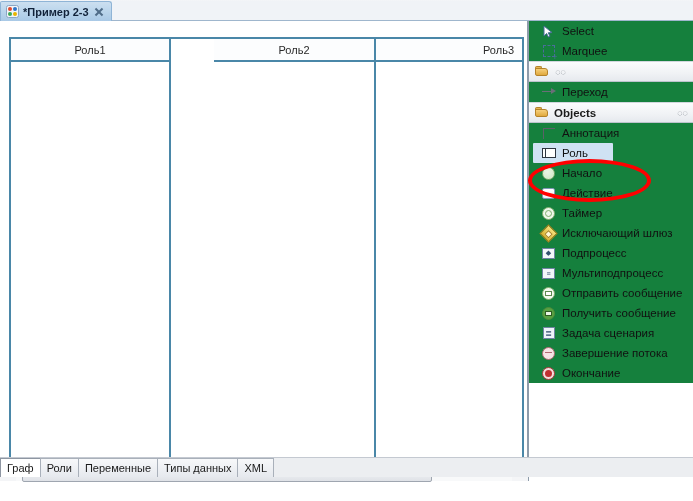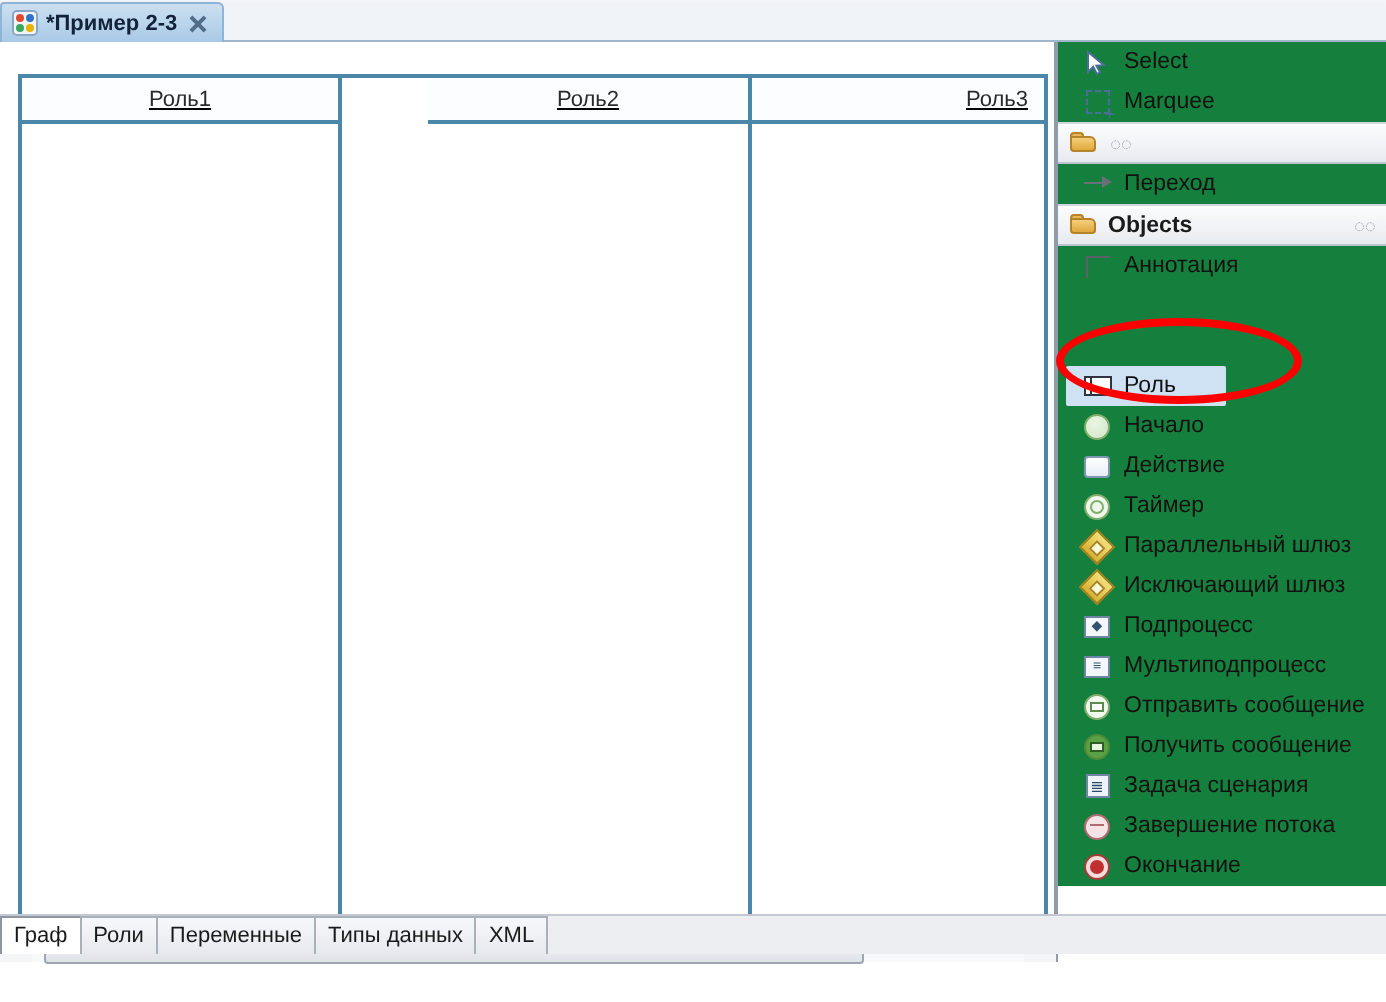--- a/index.html
+++ b/index.html
@@ -130,21 +130,20 @@
     display: flex;
     background: #ffffff;
   }
   .lane {
     position: relative;
     height: 100%;
     border-right: 2px solid #4a87a8;
     box-sizing: border-box;
     display: flex;
     flex-direction: column;
-    text-decoration: underline;
   }
   .lane:last-child { border-right: none; }
   .lane-header {
     height: 23px;
     flex: none;
     border-bottom: 2px solid #4a87a8;
     box-sizing: border-box;
     display: flex;
     align-items: center;
     padding: 0 8px;
@@ -300,21 +299,20 @@
     color: #111111;
     box-sizing: border-box;
     white-space: nowrap;
   }
   .pal-item.selected {
     background: #cfe2f3;
     width: 80px;
     margin-left: 4px;
     padding-left: 8px;
     border-radius: 1px;
-    margin-top: 40px;
   }
   .pal-item .ico {
     width: 15px; height: 15px;
     flex: none;
     display: flex;
     align-items: center;
     justify-content: center;
     position: relative;
   }
 
@@ -696,26 +694,20 @@
         <span>Действие</span>
       </div>
 
       <div class="pal-item">
         <span class="ico">
             <span class="ico-circle ico-timer"></span>
           </span>
         <span>Таймер</span>
       </div>
 
-      <div class="pal-item">
-        <span class="ico">
-            <span class="ico-gateway"></span>
-          </span>
-        <span>Параллельный шлюз</span>
-      </div>
 
       <div class="pal-item">
         <span class="ico">
             <span class="ico-gateway"></span>
           </span>
         <span>Исключающий шлюз</span>
       </div>
 
       <div class="pal-item">
         <span class="ico">

